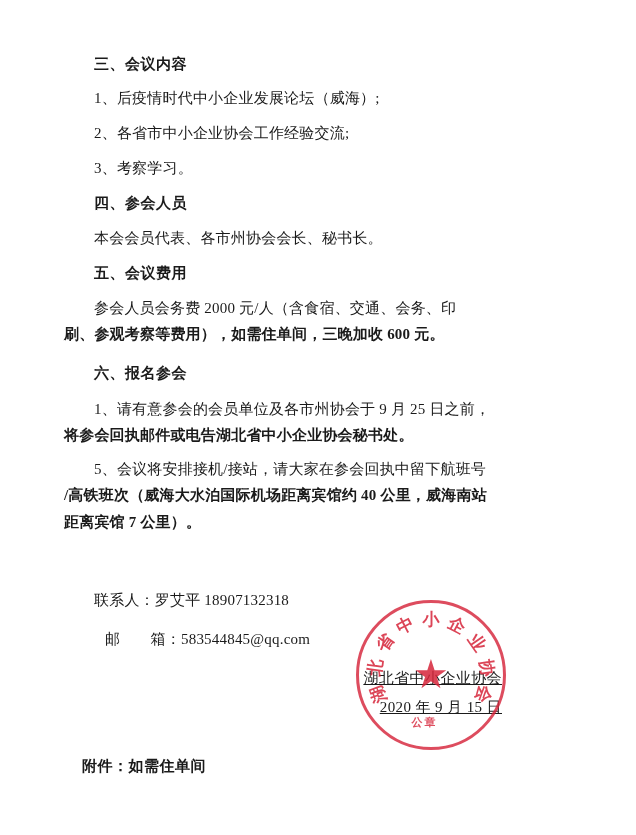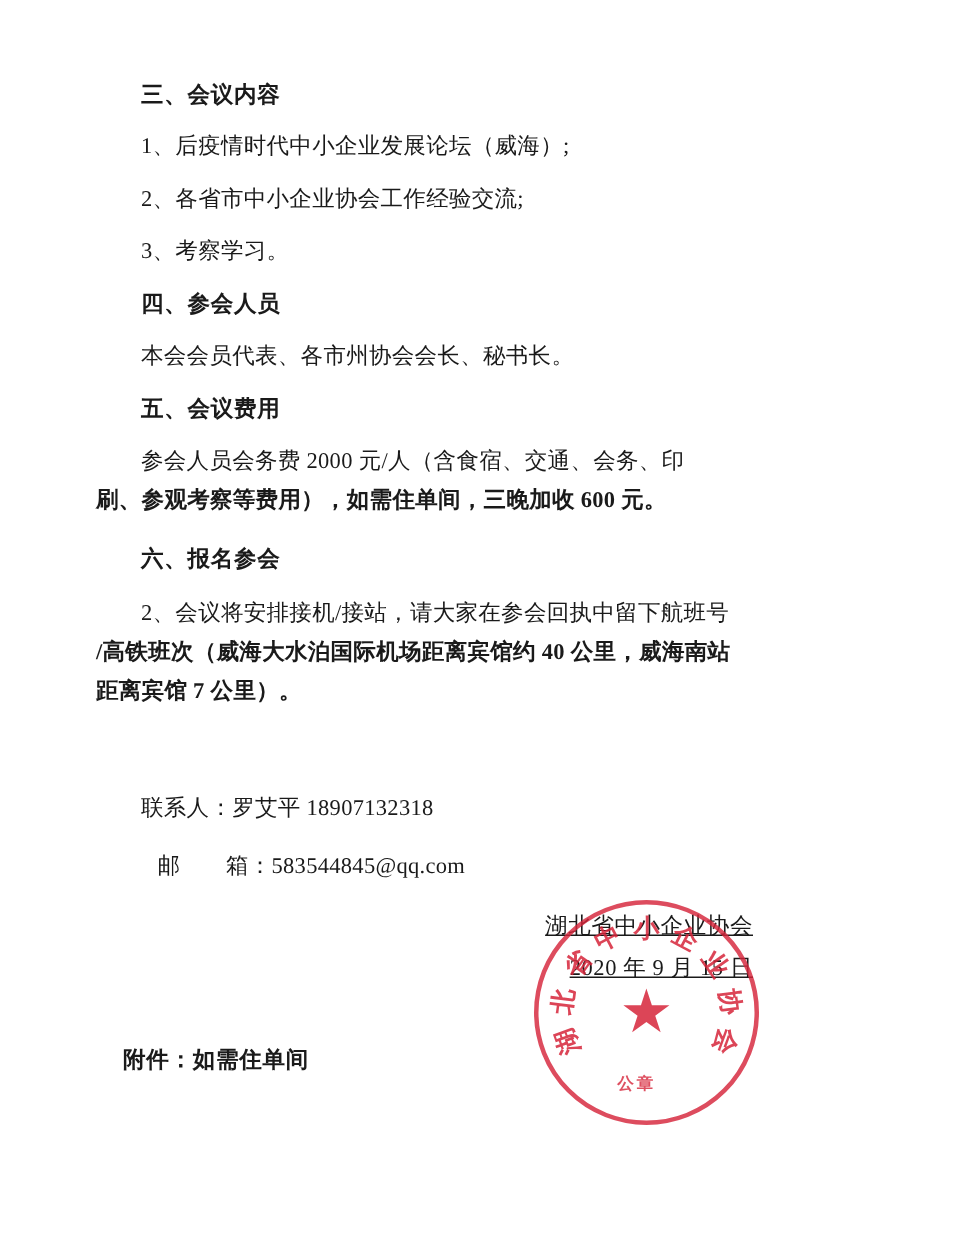--- a/index.html
+++ b/index.html
@@ -160,21 +160,25 @@
   <div class="para">本会会员代表、各市州协会会长、秘书长。</div>
 
   <div class="heading">五、会议费用</div>
   <div class="block sec-fee">
     <span class="first-line">参会人员会务费 2000 元/人（含食宿、交通、会务、印</span>
     <span class="cont-line">刷、参观考察等费用），如需住单间，三晚加收 600 元。</span>
   </div>
 
   <div class="heading">六、报名参会</div>
   <div class="block">
-    <span class="first-line">2、会议将安排接机/接站，请大家在参会回执中留下航班号</span>
+    <span class="first-line">1、请有意参会的会员单位及各市州协会于 9 月 25 日之前，</span>
+    <span class="cont-line">将参会回执邮件或电告湖北省中小企业协会秘书处。</span>
+  </div>
+  <div class="block">
+    <span class="first-line">5、会议将安排接机/接站，请大家在参会回执中留下航班号</span>
     <span class="cont-line">/高铁班次（威海大水泊国际机场距离宾馆约 40 公里，威海南站</span>
     <span class="cont-line">距离宾馆 7 公里）。</span>
   </div>
 
   <div class="spacer-lg"></div>
 
   <div class="contact">联系人：罗艾平 18907132318</div>
   <div class="contact-mail">邮　　箱：583544845@qq.com</div>
 
   <div class="signature">

